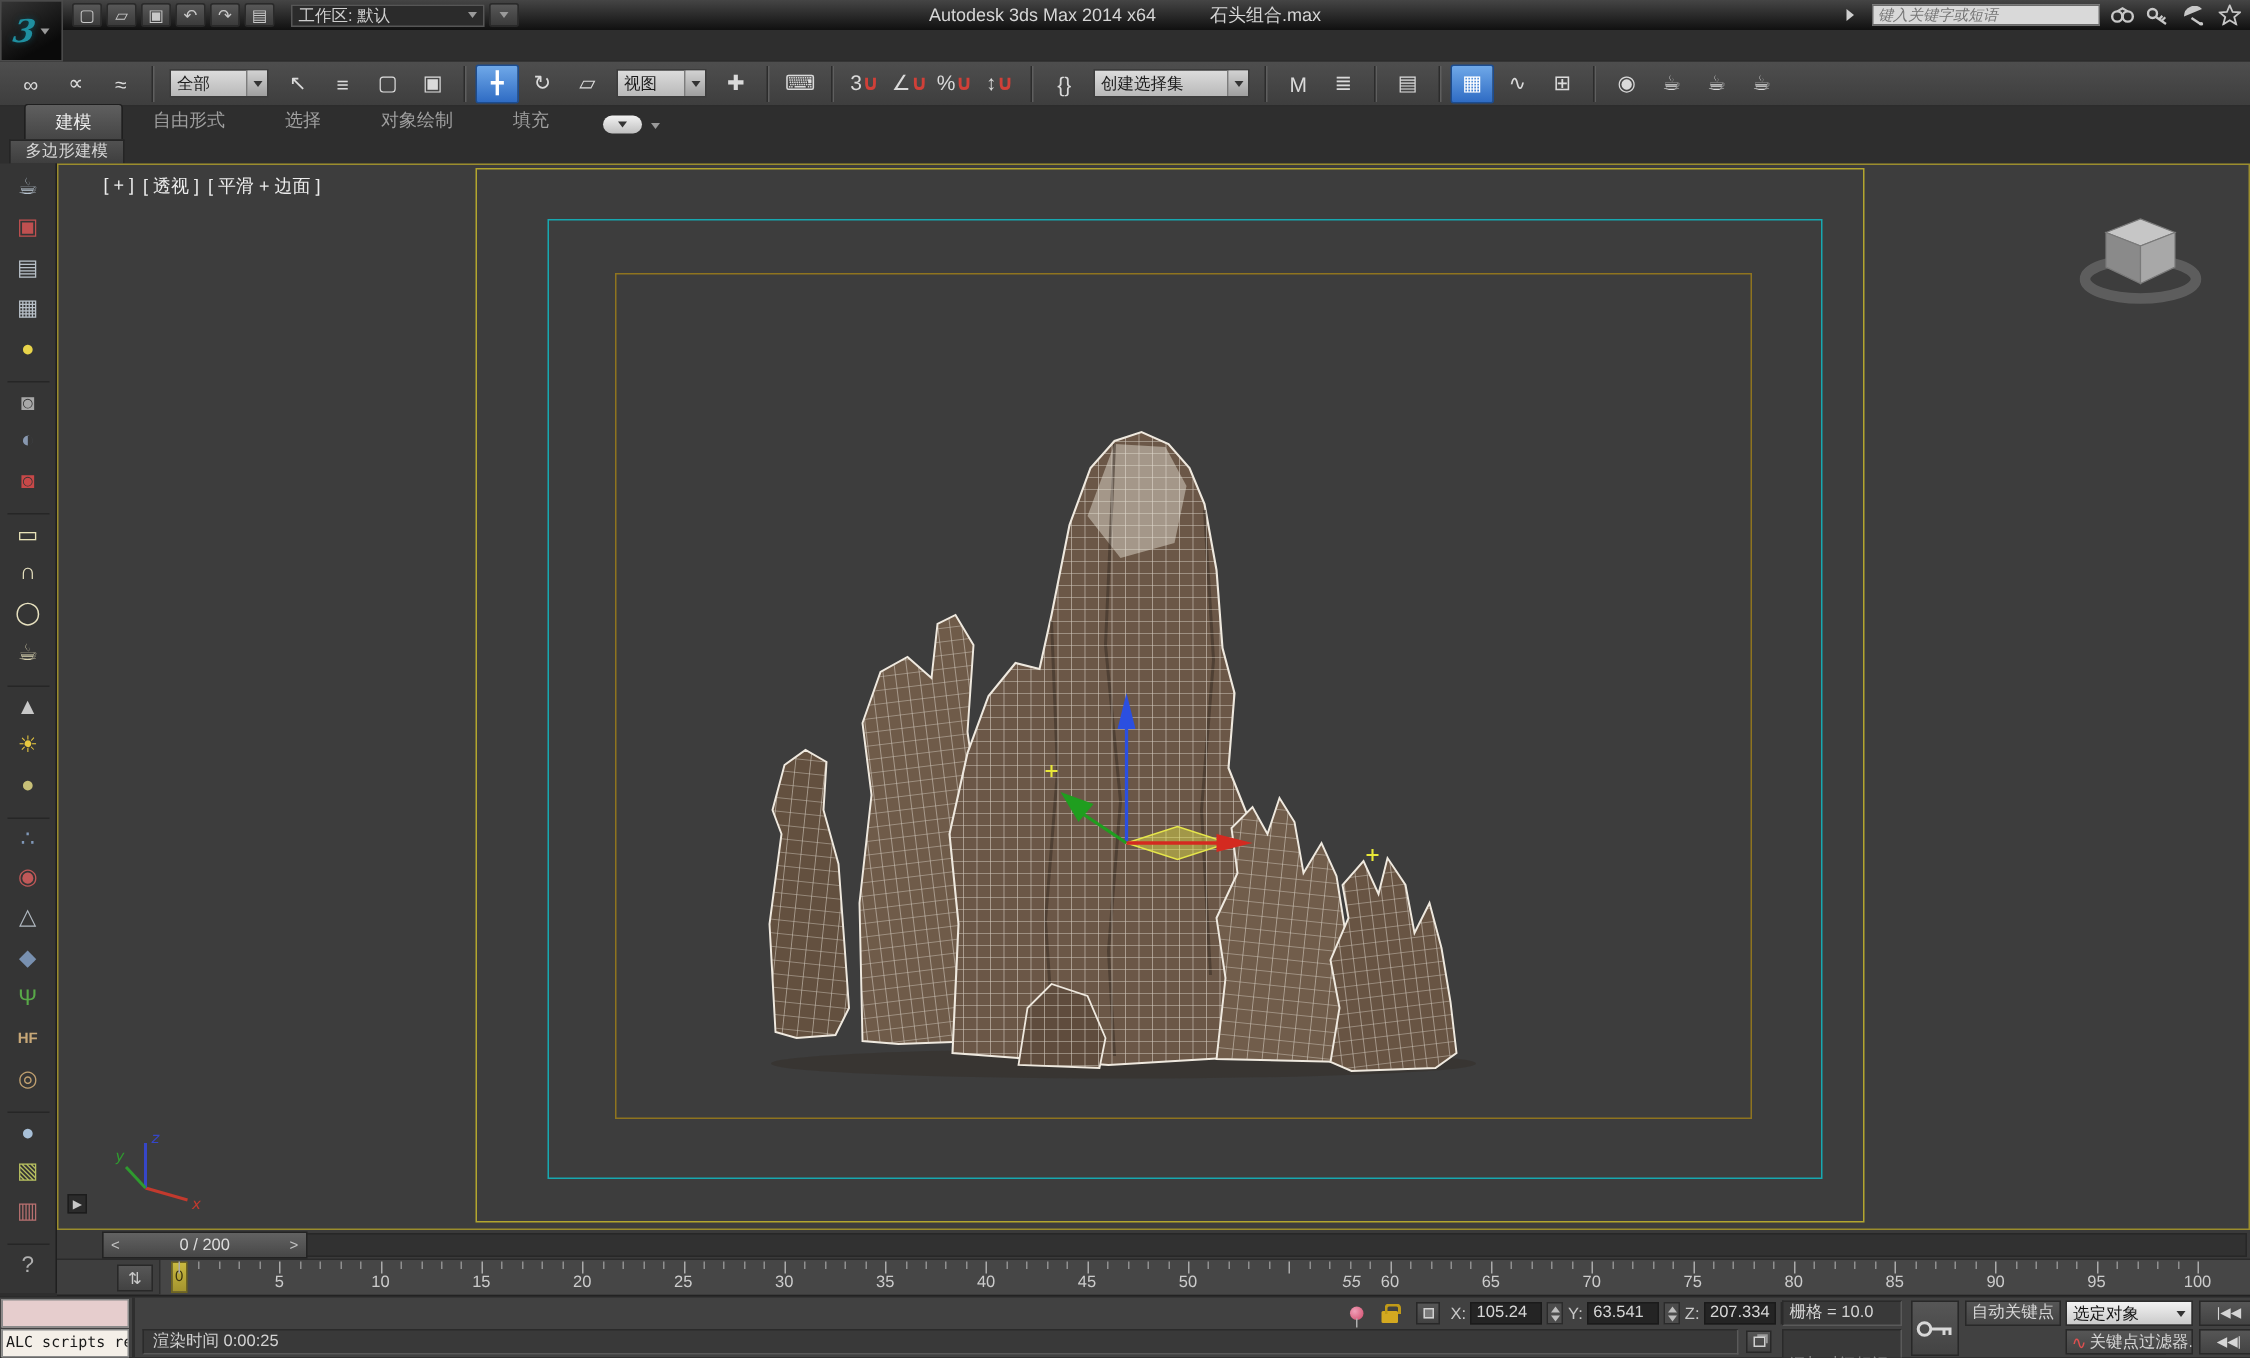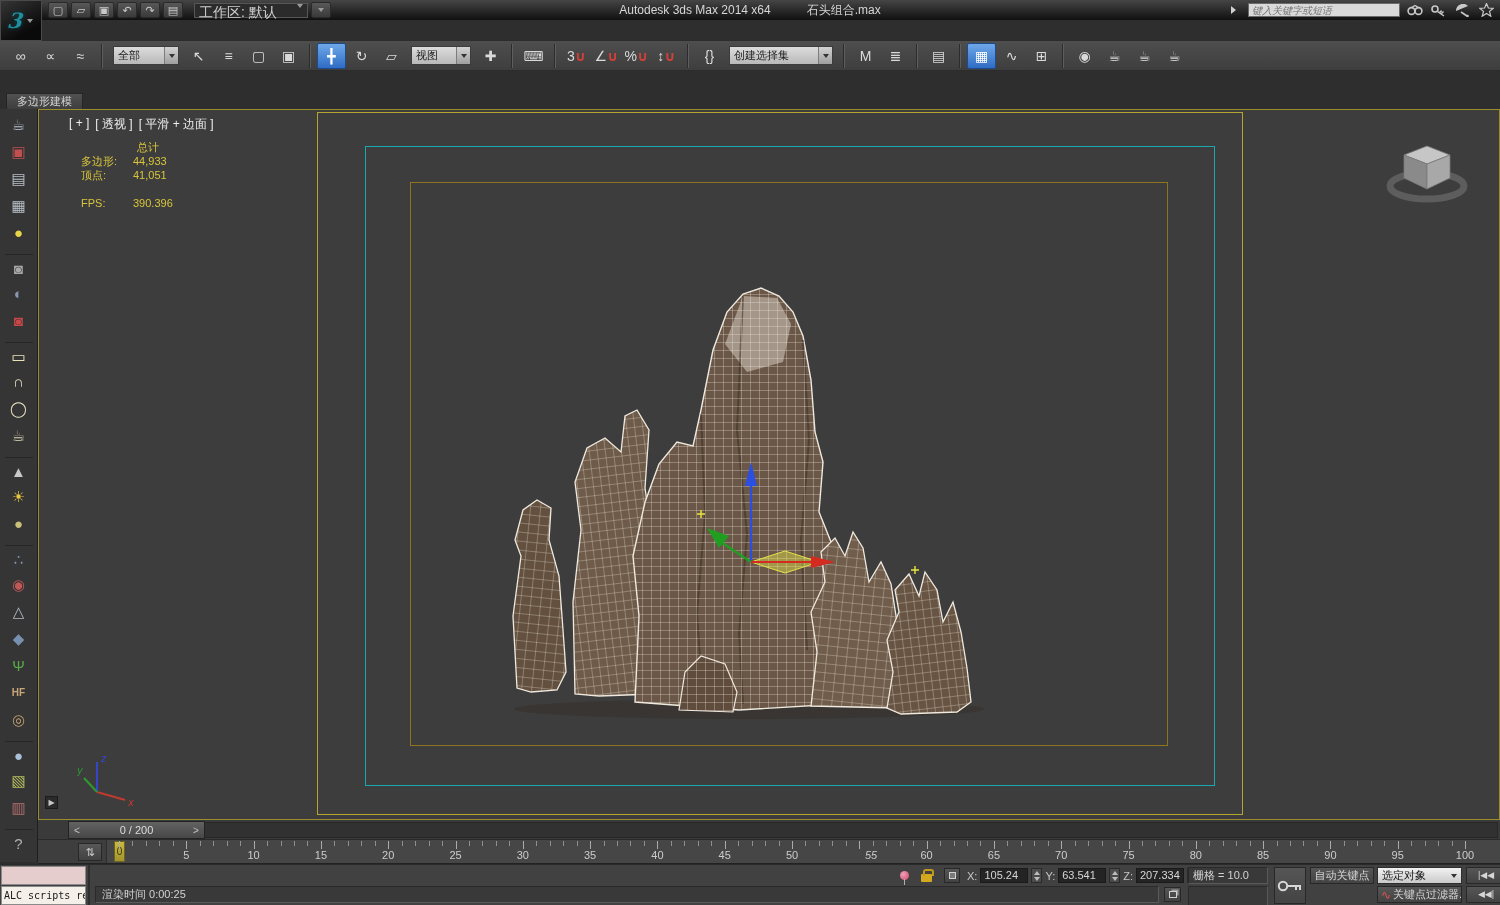--- a/index.html
+++ b/index.html
@@ -14,22 +14,22 @@
     background:linear-gradient(150deg,#353535,#0a0a0a 75%);border:1px solid #4a4a4a;
     display:flex;align-items:center;justify-content:center;gap:3px}
   .applogo{font:italic bold 21px "DejaVu Serif",serif;color:#1f8fa0;
     text-shadow:0 0 4px #0c4450;transform:skewX(-8deg)}
   .tri-dn{width:0;height:0;border-left:3px solid transparent;border-right:3px solid transparent;border-top:4px solid #9a9a9a}
   .tri-dn.dark{border-top-color:#333}
   .qat{position:absolute;left:48px;top:2px;height:16px;display:flex;gap:3px;align-items:center;z-index:5}
   .qat-btn{width:20px;height:16px;display:flex;align-items:center;justify-content:center;
     color:#c9c9c9;font-size:11px;background:linear-gradient(#585858,#3a3a3a);
     border:1px solid #2a2a2a;border-radius:2px}
-  .ws-dd{margin-left:8px;width:114px;height:15px;background:#2b2b2b;border:1px solid #565656;
-    color:#cfcfcf;font-size:14px;display:flex;padding:0 4px;justify-content:space-between}
+  .ws-dd{margin-left:8px;width:129px;height:15px;background:#2b2b2b;border:1px solid #565656;
+    color:#cfcfcf;font-size:11px;display:flex;align-items:center;padding:0 4px;justify-content:space-between}
   .title-center{position:absolute;left:0;right:0;top:0;height:20px;display:flex;justify-content:center;
     align-items:center;gap:36px;color:#d6d6d6;font-size:12px;pointer-events:none}
   .search-area{position:absolute;right:4px;top:2px;height:16px;display:flex;align-items:center;gap:5px}
   .tri-rt{width:0;height:0;border-top:4px solid transparent;border-bottom:4px solid transparent;border-left:5px solid #cfcfcf}
   .search-input{width:152px;height:14px;background:#d9d9d9;border:1px solid #6a6a6a;
     font:italic 10px "Liberation Sans",sans-serif;color:#555;padding:0 3px}
   .sicon{width:19px;height:16px;display:flex;align-items:center;justify-content:center}
 
   
   .menubar{position:absolute;left:0;top:20px;width:1500px;height:20px;
@@ -331,20 +331,33 @@
         <span class="tb-glyph">☕</span>
       </div>
       <div class="tb-btn">
         <span class="tb-glyph">☕</span>
       </div>
       <div class="tb-btn">
         <span class="tb-glyph">☕</span>
       </div>
     </div>
 
+  <div class="ribbon">
+    <div style="display:flex">
+        <div class="rtab active">建模</div>
+        <div class="rtab">自由形式</div>
+        <div class="rtab">选择</div>
+        <div class="rtab">对象绘制</div>
+        <div class="rtab">填充</div>
+      </div>
+    <div class="ribbon-min">
+        <i class="tri-dn dark"></i>
+      </div>
+    <i class="tri-dn" style="margin:0 0 7px 2px"></i>
+  </div>
   <div class="panelrow">
     <div class="paneltab">多边形建模</div>
   </div>
 
   <div class="leftbar">
       <div class="lt-btn">
         <span style="color: rgb(184, 196, 208);">☕</span>
       </div>
       <div class="lt-btn">
         <span style="color: rgb(192, 80, 80);">▣</span>
@@ -471,26 +484,20 @@
         <path d="M658,404 h8 M662,400 v8 M872,460 h8 M876,456 v8" stroke="#e8e838" stroke-width="1.4"></path>
       </g>
     </svg>
 
     <div class="vp-label">
         <span>[ + ]</span>
         <span>[ 透视 ]</span>
         <span>[ 平滑 + 边面 ]</span>
       </div>
 
-    <div class="vp-stats">
-      <div class="stat-line"><span style="margin-left:56px">总计</span></div>
-      <div class="stat-line"><span class="stat-label">多边形:</span><span>44,933</span></div>
-      <div class="stat-line"><span class="stat-label">顶点:</span><span>41,051</span></div>
-      <div class="stat-line" style="margin-top:14px"><span class="stat-label">FPS:</span><span>390.396</span></div>
-    </div>
 
     <svg class="vp-cube" width="92" height="80" viewBox="0 0 92 80">
       <ellipse cx="46" cy="56" rx="37" ry="13" fill="none" stroke="#9a9a9a" stroke-width="7" opacity="0.35"></ellipse>
       <polygon points="23,25 46,16 69,25 46,34" fill="#c6c6c6" stroke="#7a7a7a" stroke-width="0.8"></polygon>
       <polygon points="23,25 46,34 46,59 23,48" fill="#8a8a8a" stroke="#7a7a7a" stroke-width="0.8"></polygon>
       <polygon points="69,25 46,34 46,59 69,48" fill="#a8a8a8" stroke="#7a7a7a" stroke-width="0.8"></polygon>
     </svg>
 
     <svg class="vp-tripod" width="62" height="62" viewBox="0 0 62 62">
       <line x1="20" y1="42" x2="48" y2="50" stroke="#c23a2e" stroke-width="2"></line>
@@ -578,21 +585,21 @@
       <div class="tick" style="left: 713.62px;"></div>
       <div class="tick" style="left: 727.08px;"></div>
       <div class="tick" style="left: 740.54px;"></div>
       <div class="tick major" style="left: 754px;"></div>
       <div class="tick-label" style="left: 742px;">50</div>
       <div class="tick" style="left: 767.46px;"></div>
       <div class="tick" style="left: 780.92px;"></div>
       <div class="tick" style="left: 794.38px;"></div>
       <div class="tick" style="left: 807.84px;"></div>
       <div class="tick major" style="left: 821.3px;"></div>
-      <div class="tick-label" style="left: 821px; font-style: italic;">55</div>
+      <div class="tick-label" style="left: 851px; font-style: italic;">55</div>
       <div class="tick" style="left: 834.76px;"></div>
       <div class="tick" style="left: 848.22px;"></div>
       <div class="tick" style="left: 861.68px;"></div>
       <div class="tick" style="left: 875.14px;"></div>
       <div class="tick major" style="left: 888.6px;"></div>
       <div class="tick-label" style="left: 876.6px;">60</div>
       <div class="tick" style="left: 902.06px;"></div>
       <div class="tick" style="left: 915.52px;"></div>
       <div class="tick" style="left: 928.98px;"></div>
       <div class="tick" style="left: 942.44px;"></div>

